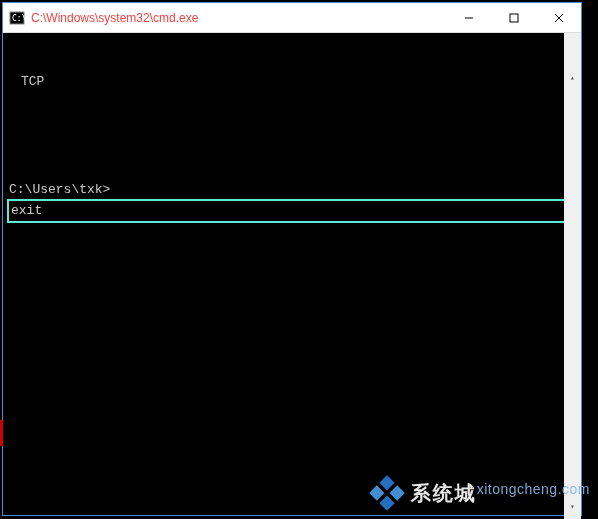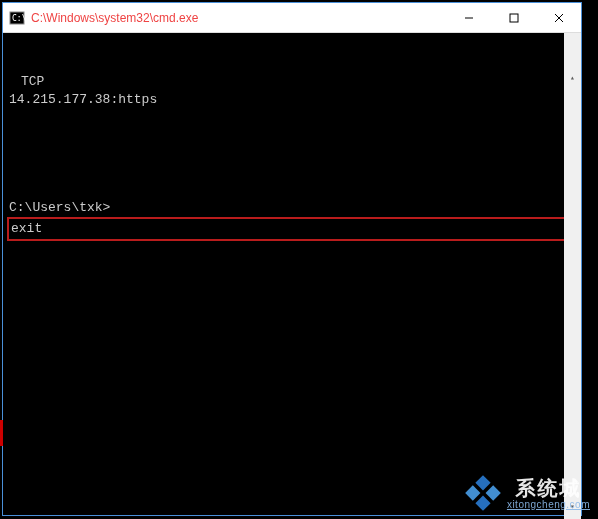--- a/index.html
+++ b/index.html
@@ -89,21 +89,21 @@
       width: 17px;
       height: calc(100% - 34px);
       background: #f0f0f0;
     }
     .term-line {
       display: flex;
       flex-direction: column;
     }
     .seg { white-space: pre; }
     .highlight-box {
-      border: 2px solid #b91c1c;
+      border: 2px solid #5eead4;
       padding: 0 2px;
       margin-left: -2px;
       display: inline-block;
       line-height: 20px;
     }
     .watermark {
       position: absolute;
       right: 8px;
       bottom: 8px;
       display: flex;
@@ -112,26 +112,26 @@
       font-family: "Microsoft YaHei", sans-serif;
       opacity: 0.9;
     }
     .wm-logo {
       width: 36px;
       height: 36px;
       margin-right: 6px;
     }
     .wm-text {
       display: flex;
-      flex-direction: column;
+      flex-direction: row;
       line-height: 1.1;
       text-align: center;
     }
     .wm-title { font-size: 20px; font-weight: bold; letter-spacing: 2px; }
-    .wm-sub { font-size: 10px; color: #8bb8e8; letter-spacing: 0.5px; text-decoration: underline; }
+    .wm-sub { font-size: 14px; color: #8bb8e8; letter-spacing: 0.5px; }
     .left-red-strip {
       position: absolute;
       left: 0;
       top: 420px;
       width: 3px;
       height: 26px;
       background: #c00;
     }
   </style>
 </head>
@@ -162,21 +162,20 @@
             <line x1="1" y1="1" x2="9" y2="9" stroke="#000" stroke-width="1"></line>
             <line x1="9" y1="1" x2="1" y2="9" stroke="#000" stroke-width="1"></line>
           </svg>
       </div>
     </div>
   </div>
 
   <div class="terminal">
     <div class="term-line">
       <span class="seg" style="width:60px; padding-left:12px;">TCP</span>
-      <span class="seg" style="width:180px;">14.215.177.38:https</span>
     </div>
     <div style="height:18px;"></div>
     <div class="term-line">
       <span class="seg">C:\Users\txk&gt;</span><span class="highlight-box"><span>exit</span>    </span>
     </div>
 
     <div class="scrollbar">
       <div class="scroll-arrow">▴</div>
       <div class="scroll-track"></div>
       <div class="scroll-arrow" style="position:absolute;bottom:0;">▾</div>

